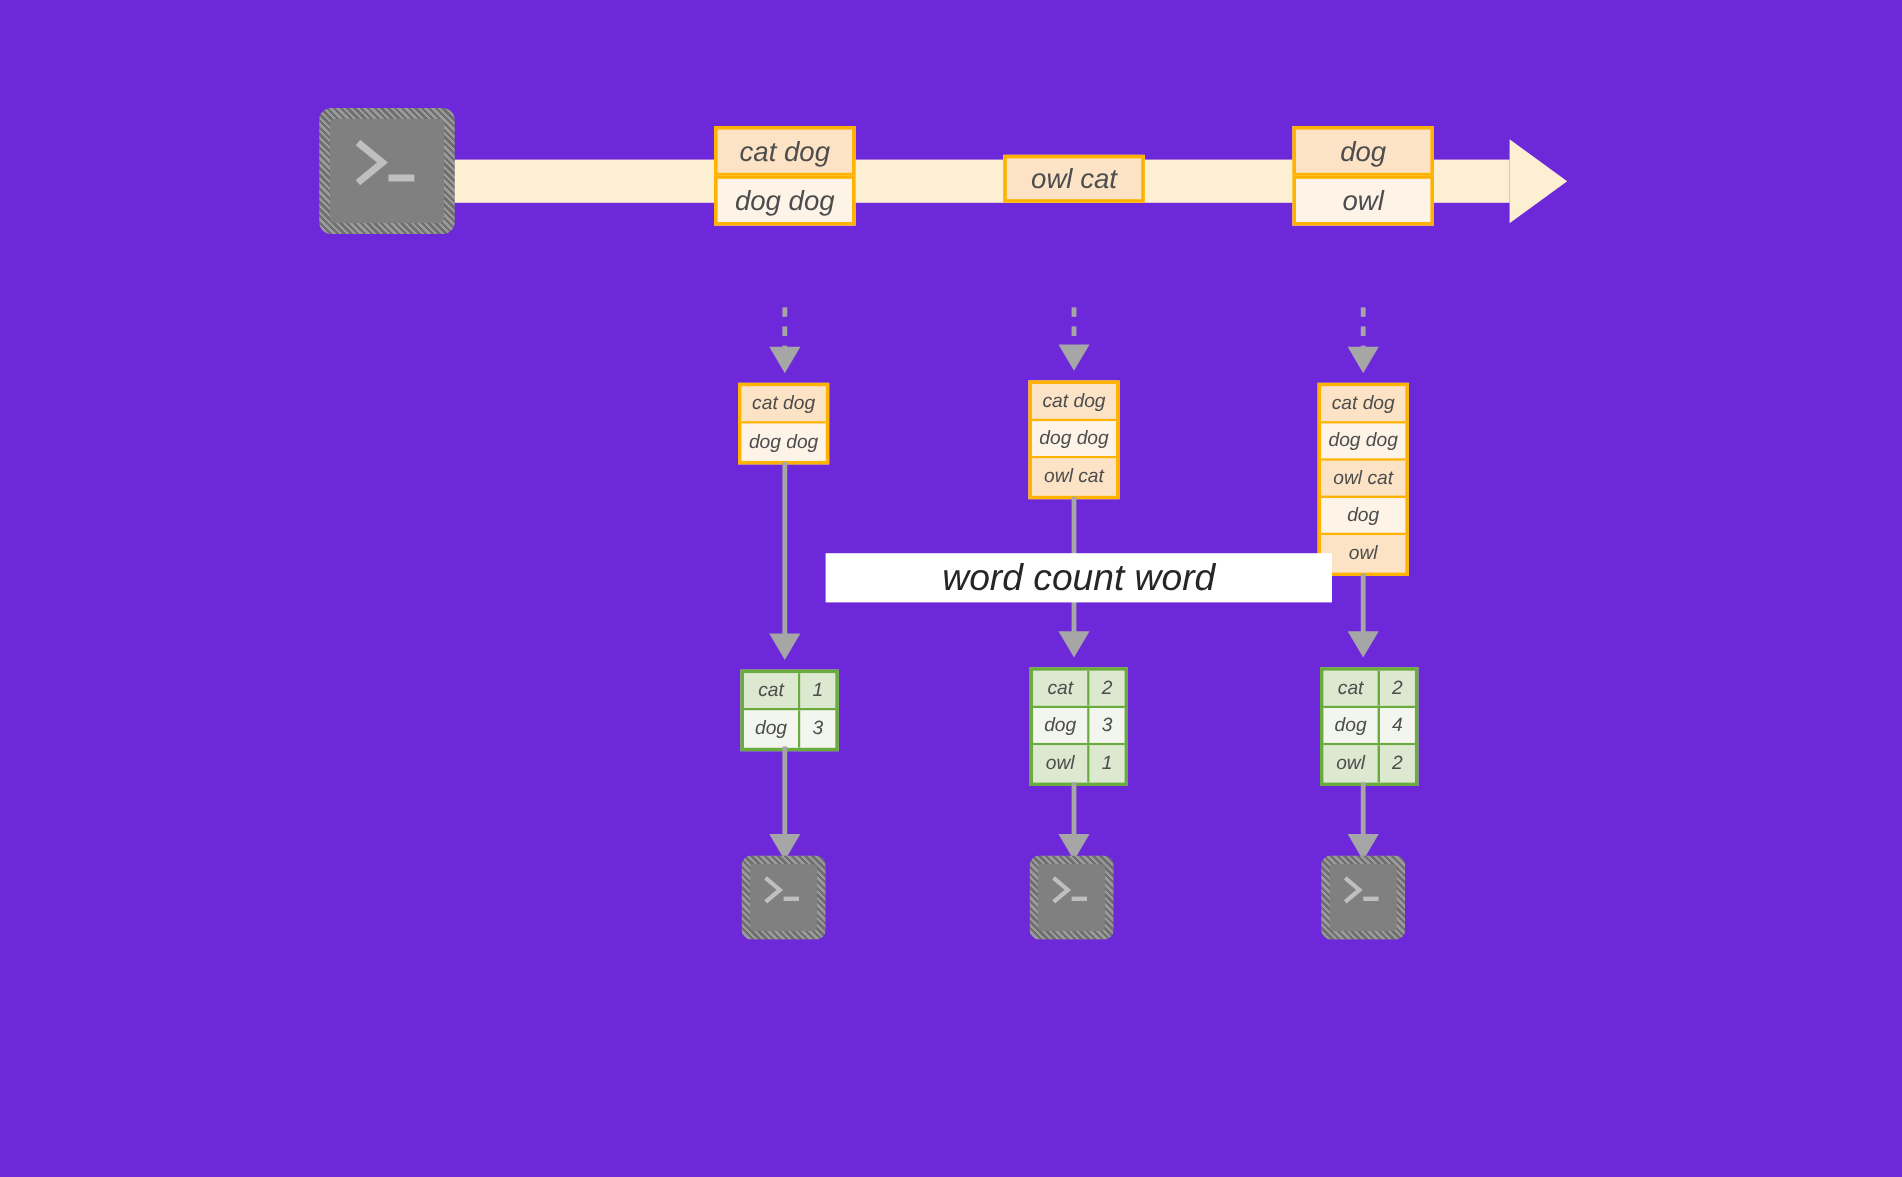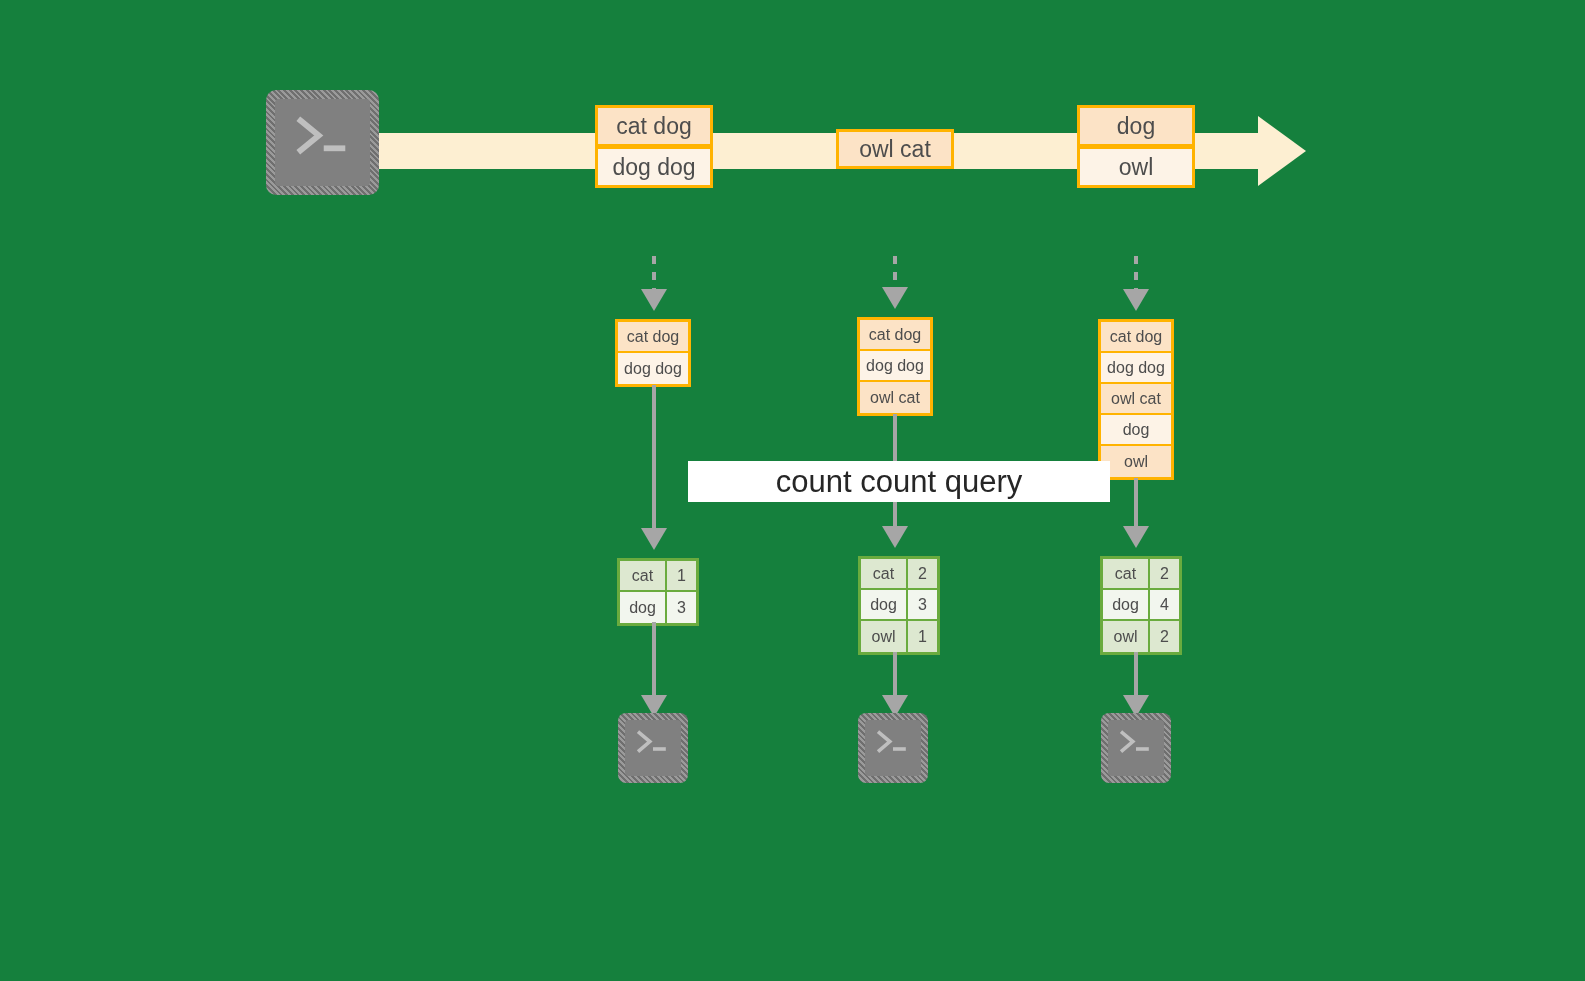--- a/index.html
+++ b/index.html
@@ -4,23 +4,24 @@
 <style>
   html, body {
     margin: 0;
     padding: 0;
     background: #000000;
   }
   #canvas {
     position: relative;
     width: 1585px;
     height: 981px;
-    background: #15803d;
+    background: #6d28d9;
     font-family: "Liberation Sans", sans-serif;
     overflow: hidden;
+    font-style: italic;
   }
 
   
   .term {
     position: absolute;
     box-sizing: border-box;
     background: #808080;
     border-radius: 10px;
     border: 9px solid transparent;
     background-image:
@@ -310,15 +311,15 @@
         <div class="term-glyph">
           <svg viewBox="0 0 70 70" xmlns="http://www.w3.org/2000/svg">
             <path d="M18 16 L31 27 L18 38" fill="none" stroke="#BFBFBF" stroke-width="4.5" stroke-linecap="square"></path>
             <rect x="35" y="34" width="16" height="4.5" fill="#BFBFBF"></rect>
           </svg>
         </div>
       </div>
     </div>
   </div>
 
-  <div class="label-box" style="left:688px; top:461px; width:422px; height:41px;">count count query</div>
+  <div class="label-box" style="left:688px; top:461px; width:422px; height:41px;">word count word</div>
 
 </div>
 
 </body></html>

